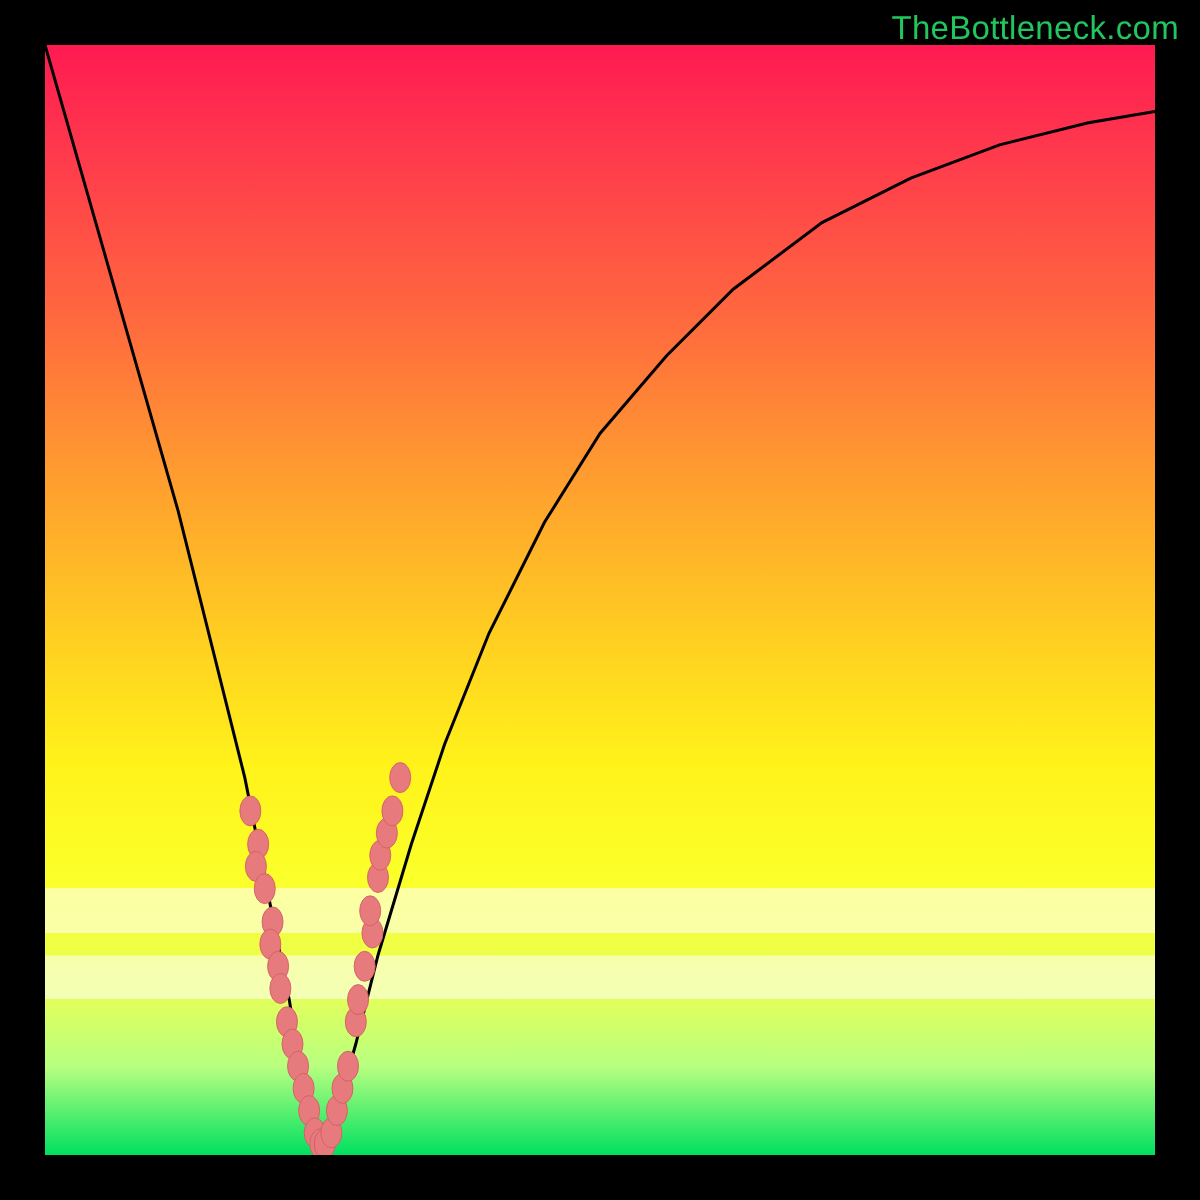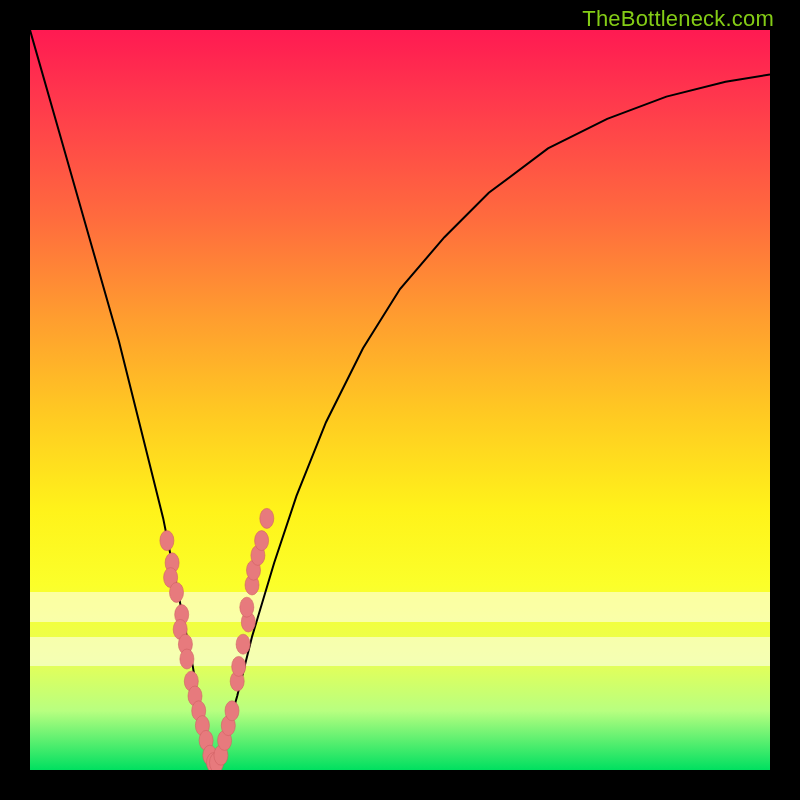--- a/index.html
+++ b/index.html
@@ -57,22 +57,22 @@
     stroke-width: 2;
   }
   .dot {
     fill: #e77a7d;
     stroke: #d05f63;
     stroke-width: 0.6;
   }
   .watermark {
     position: absolute;
     top: 6px;
-    right: 26px;
-    color: #84cc16;
+    right: 14px;
+    color: #22c55e;
     font-size: 22px;
     letter-spacing: 0.2px;
     font-weight: 500;
   }
 </style>
 </head>
 <body>
 
 <div class="stage">
   <div class="watermark">TheBottleneck.com</div>

